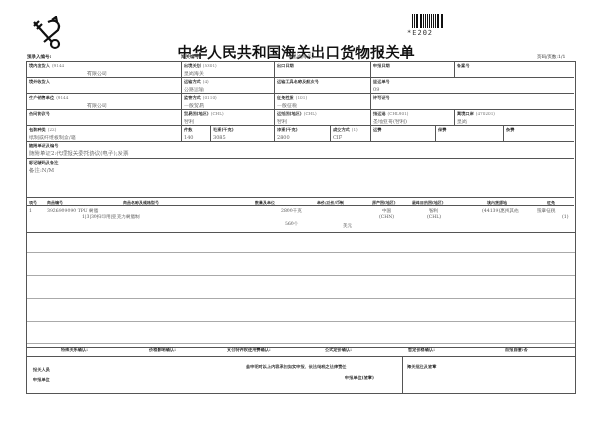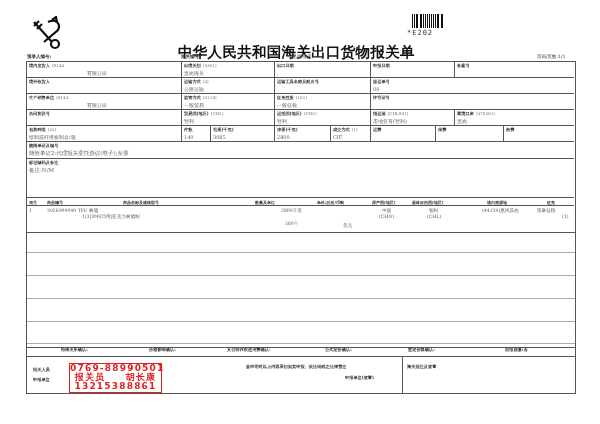--- a/index.html
+++ b/index.html
@@ -201,22 +201,17 @@
   <span class="smalllbl" style="left:122px;top:4px;">价格影响确认:</span>
   <span class="smalllbl" style="left:200px;top:4px;">支付特许权使用费确认:</span>
   <span class="smalllbl" style="left:298px;top:4px;">公式定价确认:</span>
   <span class="smalllbl" style="left:381px;top:4px;">暂定价格确认:</span>
   <span class="smalllbl" style="left:478px;top:4px;">自报自缴:否</span>
 </div>
 
 <div class="abs bottom" style="top:356px;border-top:0.8px solid #555;">
   <span class="smalllbl" style="left:6px;top:10px;">报关人员</span>
   <span class="smalllbl" style="left:6px;top:20px;">申报单位</span>
-  <div class="stamp" style="top:6px;">
-    <div>0769-88990501</div>
-    <div>报关员　　胡长康</div>
-    <div>13215388861</div>
-  </div>
   <span class="smalllbl" style="left:219px;top:7px;">兹申明对以上内容承担如实申报、依法纳税之法律责任</span>
   <span class="smalllbl" style="left:318px;top:18px;">申报单位(签章)</span>
   <div style="position:absolute;left:375px;top:0;height:100%;border-left:0.8px solid #555;"></div>
   <span class="smalllbl" style="left:380px;top:7px;">海关批注及签章</span>
 </div>
 
 </body></html>

